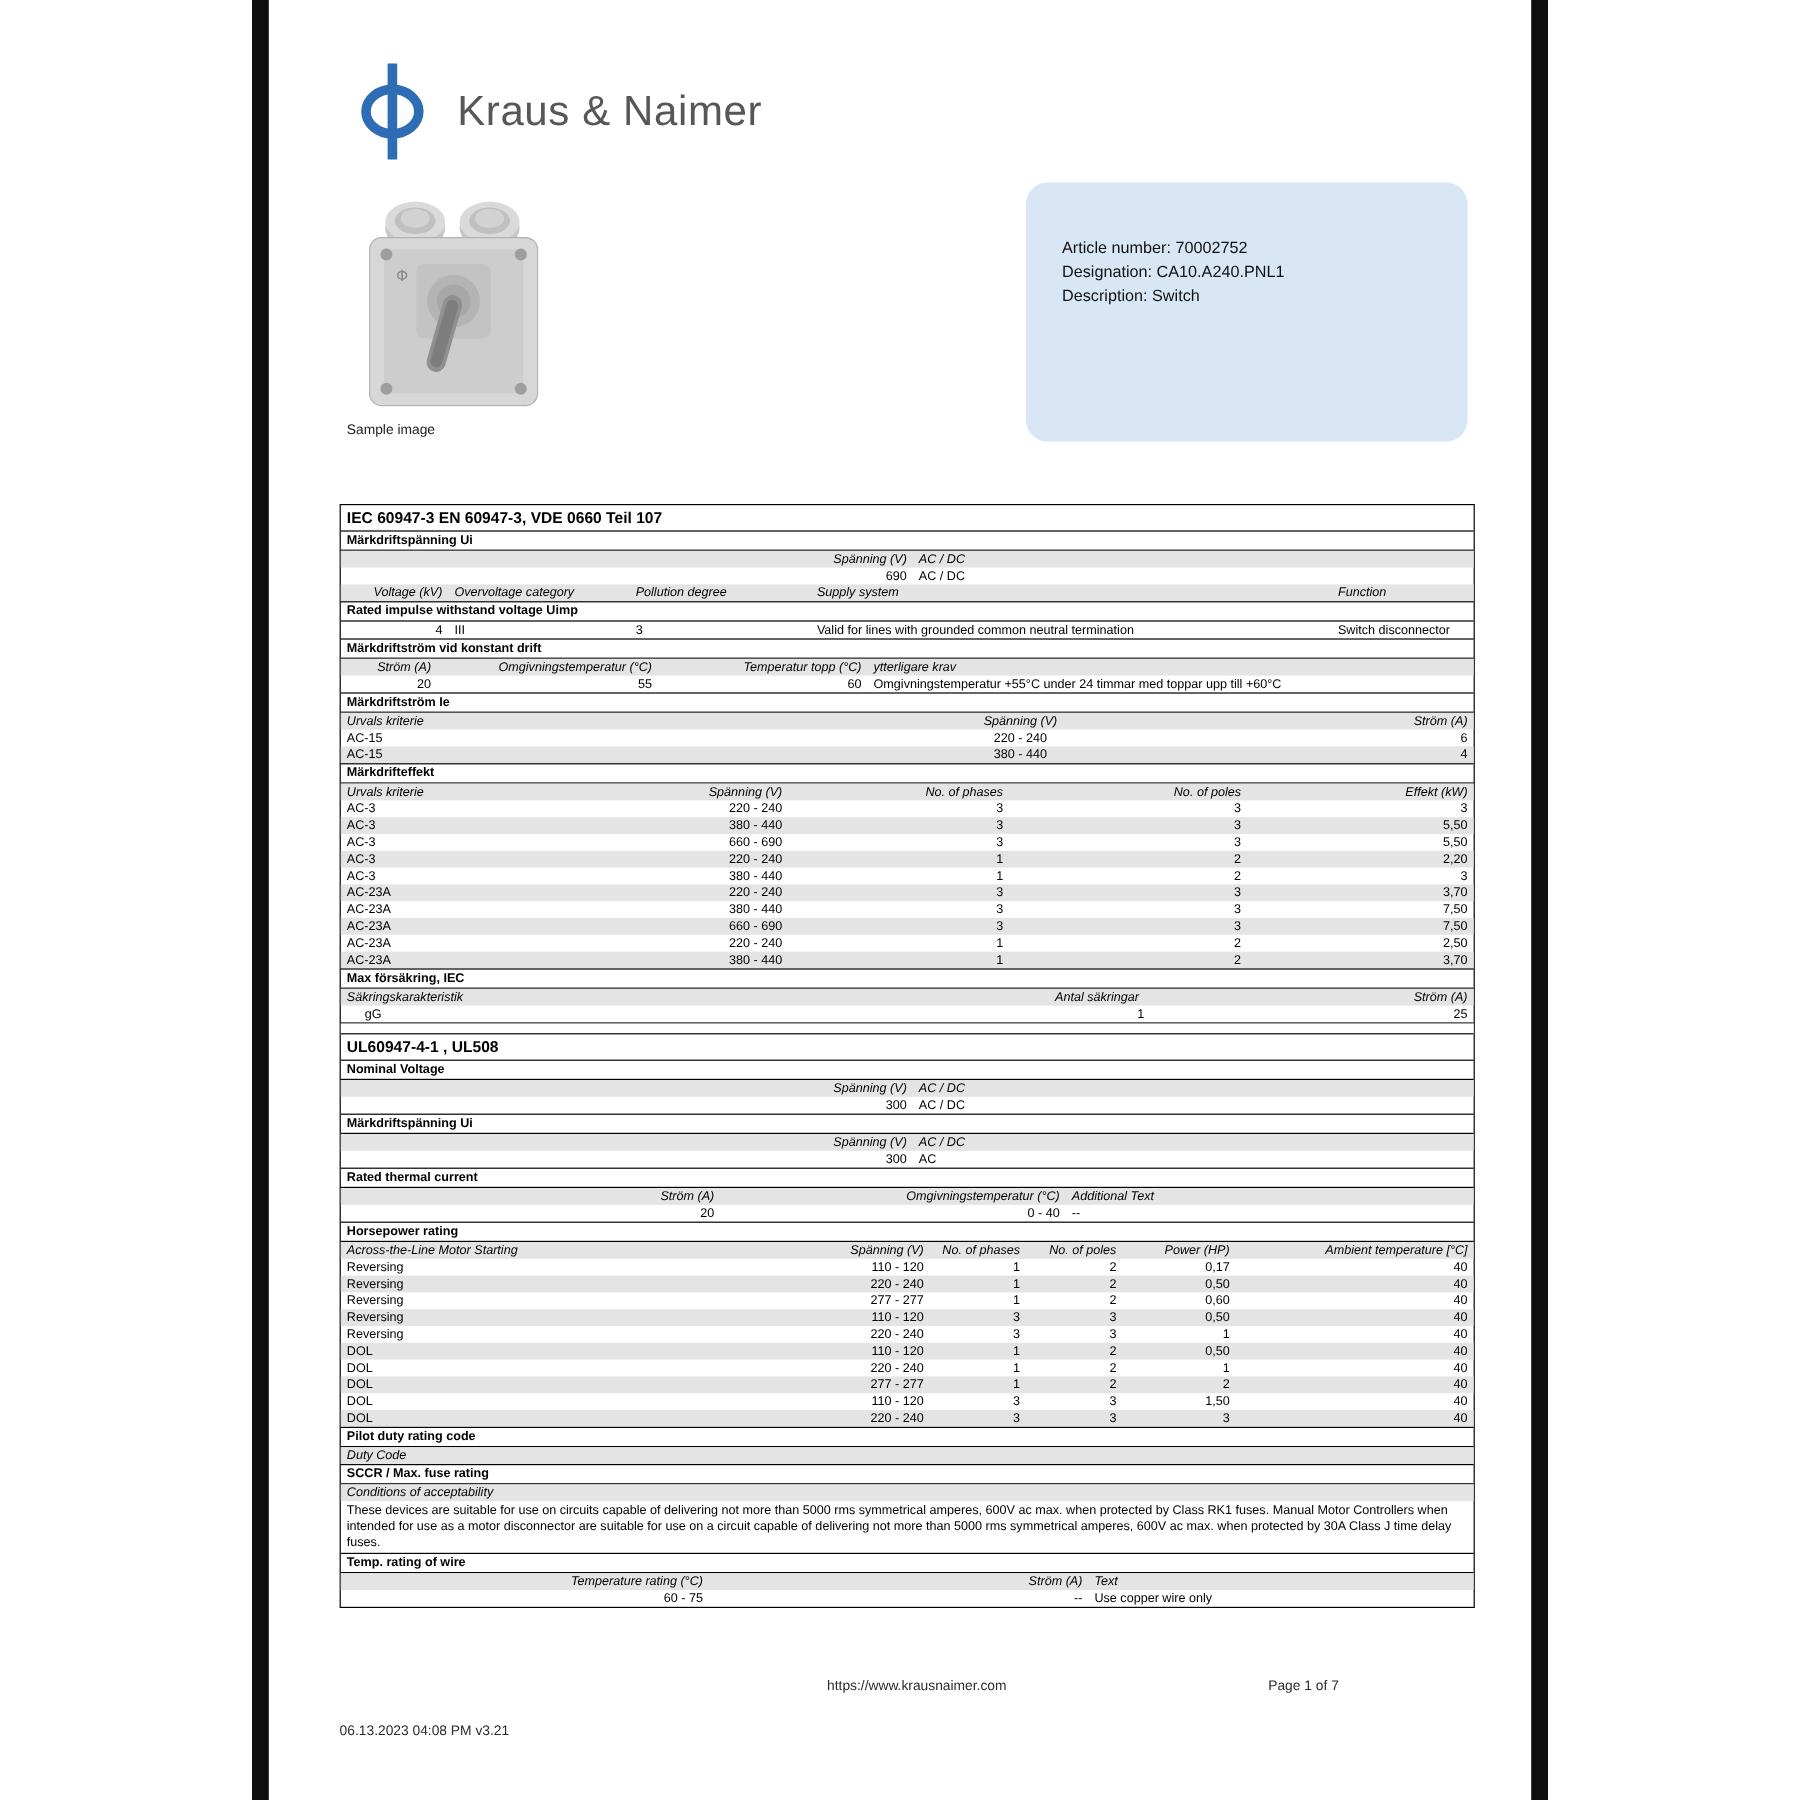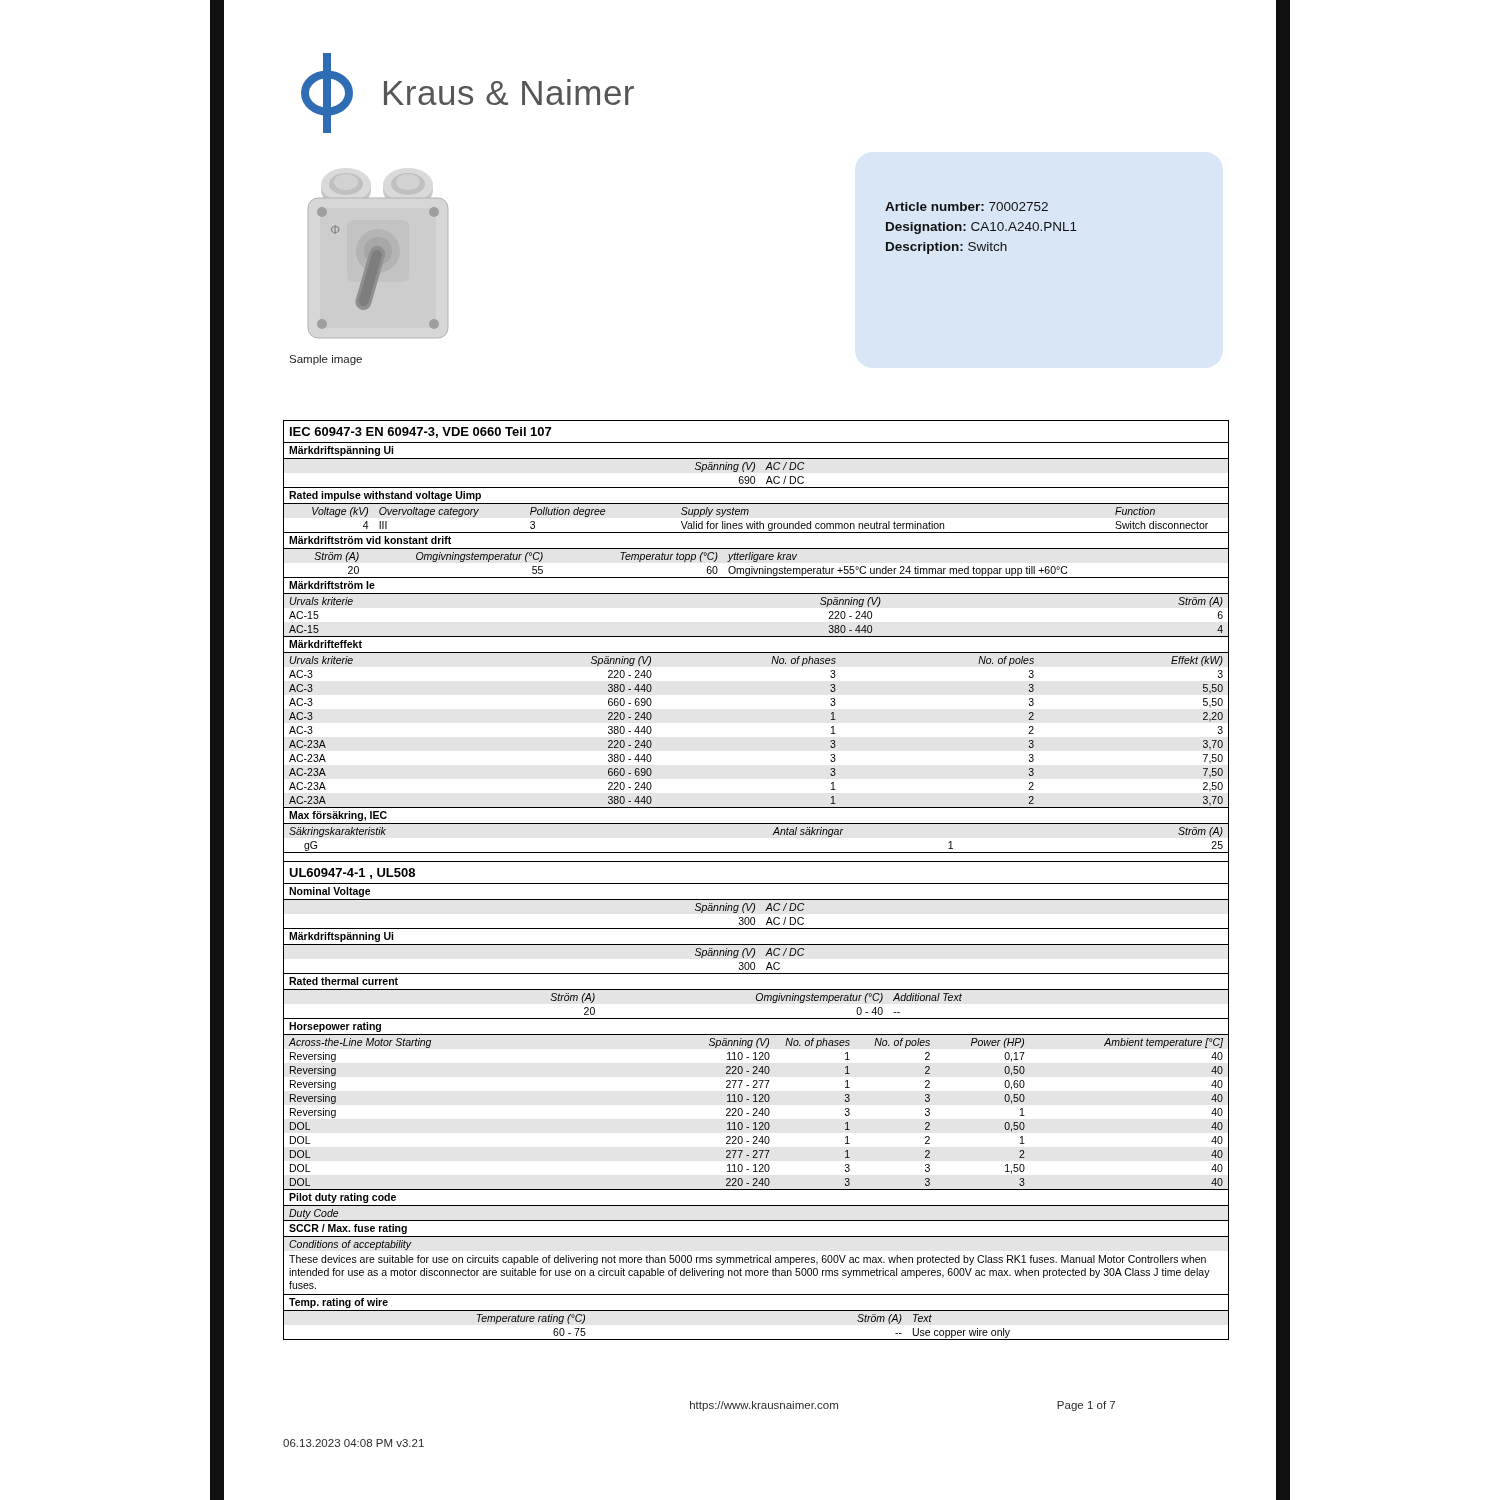--- a/index.html
+++ b/index.html
@@ -15,21 +15,21 @@
   .logo { position:absolute; left:297px; top:50px; display:flex; align-items:center; gap:24px; }
   .logo-text { font-size:35px; color:#57575a; letter-spacing:.5px; }
 
   .product { position:absolute; left:298px; top:158px; width:160px; height:192px; }
   .caption { position:absolute; left:289px; top:353px; font-size:11.5px; color:#1c1c1c; }
 
   .panel { position:absolute; left:855px; top:152px; width:368px; height:216px;
     background:#d9e6f6; border-radius:18px; padding:30px 28px 0 30px; }
   .panel h1 { font-size:29px; font-weight:bold; color:#0c0c0c; }
   .panel .fields { margin-top:15px; font-size:13.5px; line-height:20px; color:#111; }
-  .panel .fields b { font-weight:bold; }
+  .panel .fields b { font-weight:normal; }
 
   .spec-table { position:absolute; left:283px; top:420px; width:946px;
     border:1px solid #000; font-size:10.5px; background:#fff; }
   .trow { display:flex; min-height:14px; line-height:14px; }
   .trow.hdr { background:#e4e4e4; font-style:italic; }
   .trow.shade { background:#e4e4e4; }
   .trow.title { font-weight:bold; font-size:13px; line-height:19px; min-height:19px; padding:1px 5px; }
   .trow.sub { font-weight:bold; border-top:1px solid #000; border-bottom:1px solid #000;
     line-height:13px; min-height:13px; padding:1px 5px; }
   .trow.gap { min-height:9px; border-bottom:1px solid #000; background:#fff; }
@@ -96,28 +96,28 @@
     <div class="trow title">IEC 60947-3 EN 60947-3, VDE 0660 Teil 107</div>
     <div class="trow sub">Märkdriftspänning Ui</div>
     <div class="trow hdr">
       <div class="tcell a-r" style="width: 50.5%;">Spänning (V)</div>
       <div class="tcell a-l" style="width: 49.5%;">AC / DC</div>
     </div>
     <div class="trow row">
       <div class="tcell a-r" style="width: 50.5%;">690</div>
       <div class="tcell a-l" style="width: 49.5%;">AC / DC</div>
     </div>
-    <div class="trow sub">Rated impulse withstand voltage Uimp</div>
     <div class="trow hdr">
       <div class="tcell a-r" style="width: 9.5%;">Voltage (kV)</div>
       <div class="tcell a-l" style="width: 16%;">Overvoltage category</div>
       <div class="tcell a-l" style="width: 16%;">Pollution degree</div>
       <div class="tcell a-l" style="width: 46%;">Supply system</div>
       <div class="tcell a-l" style="width: 12.5%;">Function</div>
     </div>
+    <div class="trow sub">Rated impulse withstand voltage Uimp</div>
     <div class="trow row">
       <div class="tcell a-r" style="width: 9.5%;">4</div>
       <div class="tcell a-l" style="width: 16%;">III</div>
       <div class="tcell a-l" style="width: 16%;">3</div>
       <div class="tcell a-l" style="width: 46%;">Valid for lines with grounded common neutral termination</div>
       <div class="tcell a-l" style="width: 12.5%;">Switch disconnector</div>
     </div>
     <div class="trow sub">Märkdriftström vid konstant drift</div>
     <div class="trow hdr">
       <div class="tcell a-r" style="width: 8.5%;">Ström (A)</div>
@@ -221,21 +221,21 @@
     <div class="trow row shade">
       <div class="tcell a-l" style="width: 25%;">AC-23A</div>
       <div class="tcell a-r" style="width: 14.5%;">380 - 440</div>
       <div class="tcell a-r" style="width: 19.5%;">1</div>
       <div class="tcell a-r" style="width: 21%;">2</div>
       <div class="tcell a-r" style="width: 20%;">3,70</div>
     </div>
     <div class="trow sub">Max försäkring, IEC</div>
     <div class="trow hdr">
       <div class="tcell a-l" style="width: 40%;">Säkringskarakteristik</div>
-      <div class="tcell a-r" style="width: 31%; text-align: center;">Antal säkringar</div>
+      <div class="tcell a-r" style="width: 31%;">Antal säkringar</div>
       <div class="tcell a-r" style="width: 29%;">Ström (A)</div>
     </div>
     <div class="trow row endsec">
       <div class="tcell a-l" style="width: 40%; margin-left: 15px;">gG</div>
       <div class="tcell a-r" style="width: 31%;">1</div>
       <div class="tcell a-r" style="width: 29%;">25</div>
     </div>
     <div class="trow gap"></div>
     <div class="trow title">UL60947-4-1 , UL508</div>
     <div class="trow sub">Nominal Voltage</div>

